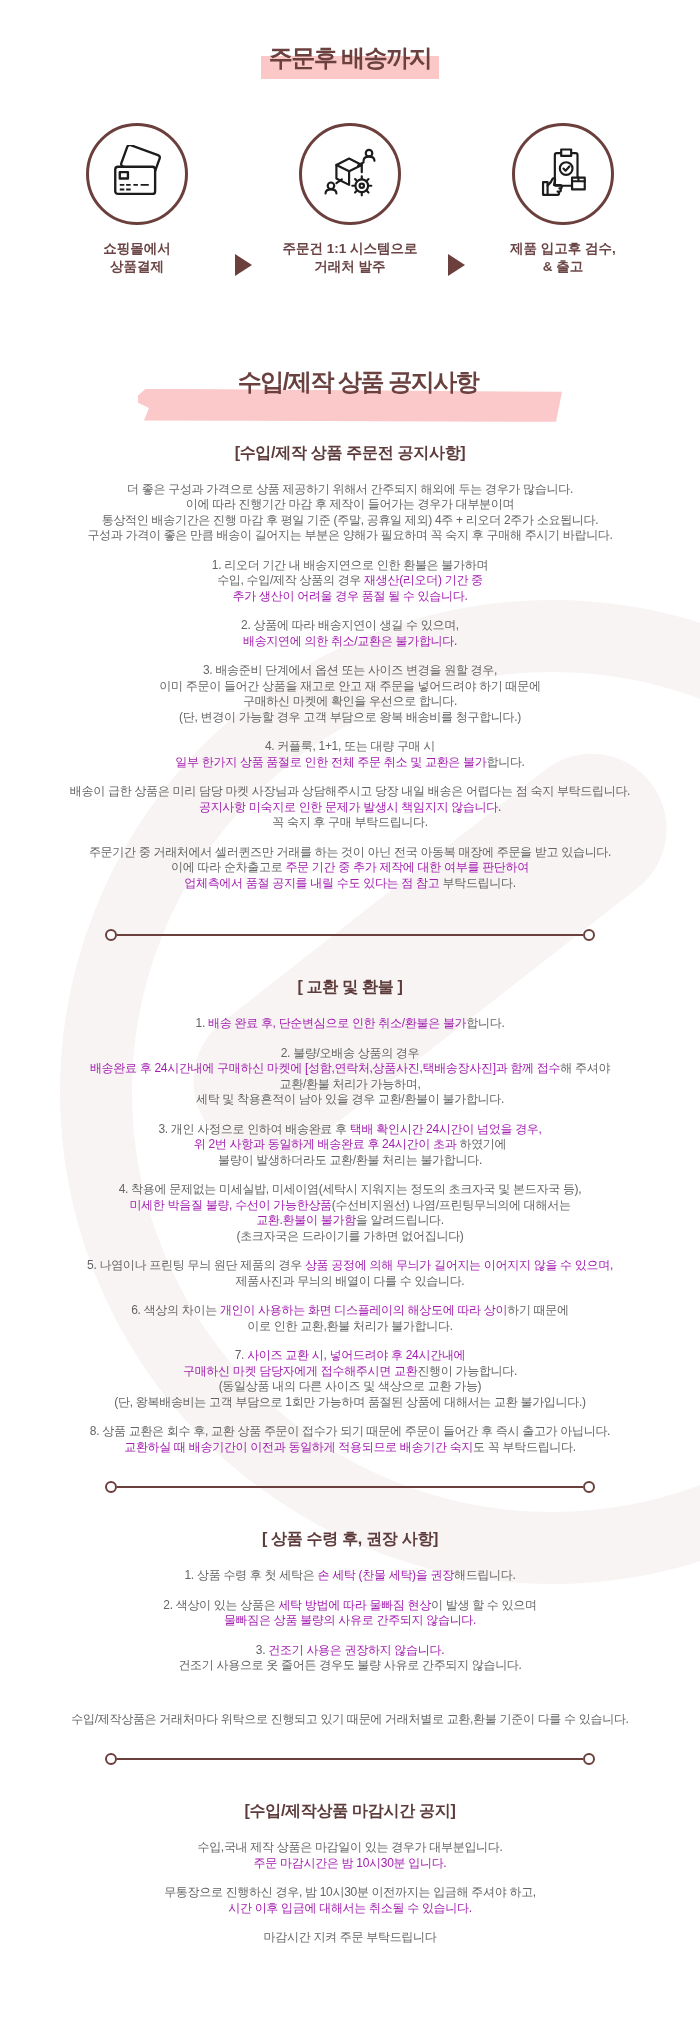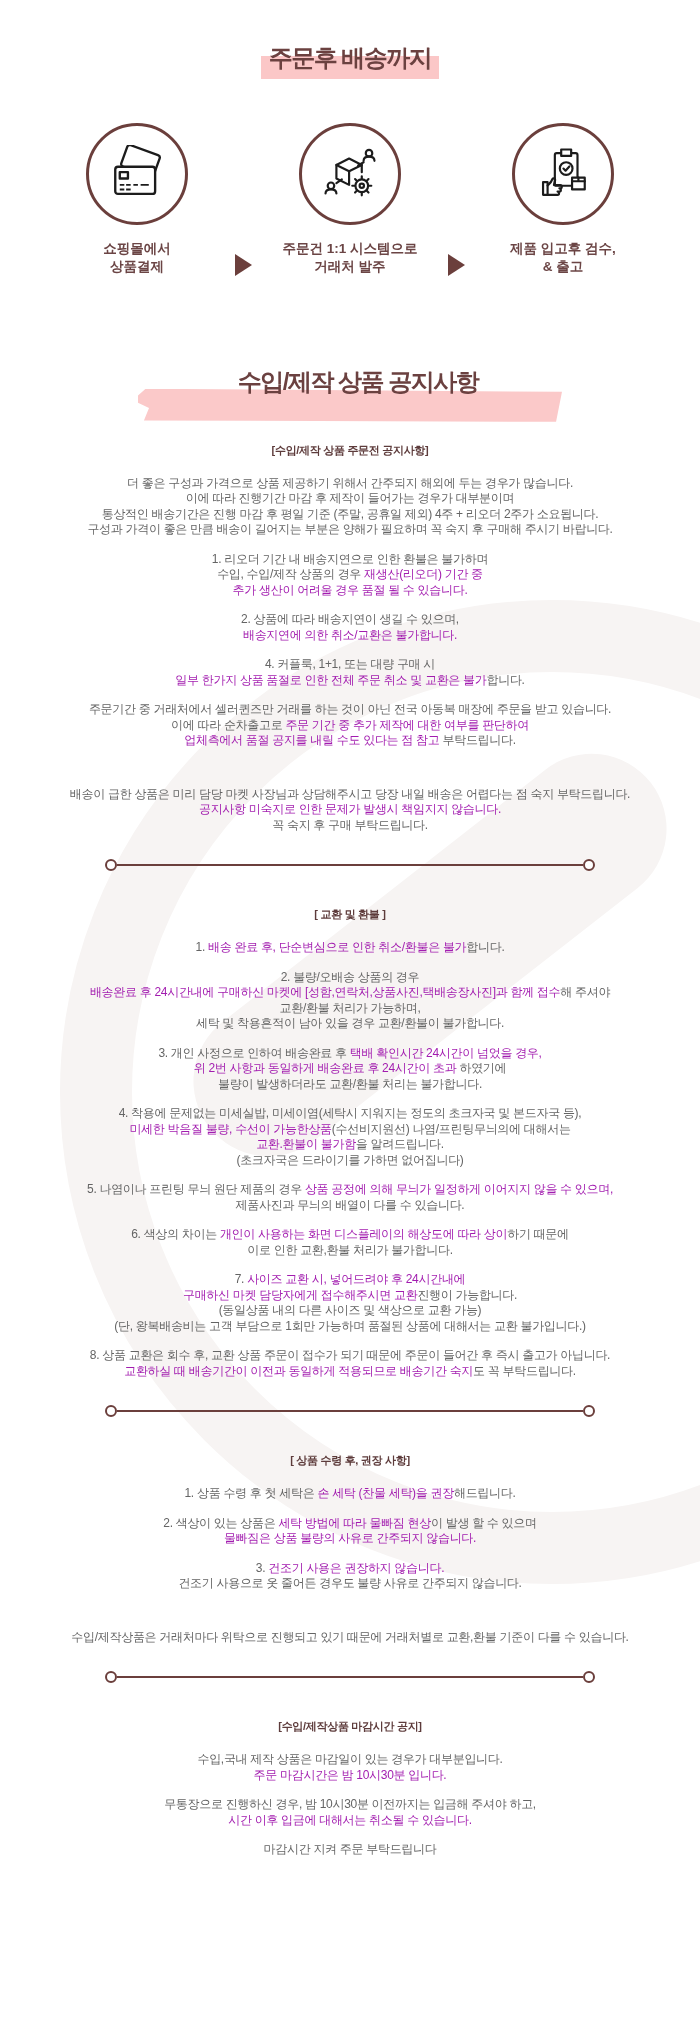--- a/index.html
+++ b/index.html
@@ -42,21 +42,21 @@
   }
   .step-label{margin-top:15px;font-size:13.5px;font-weight:700;color:#6b4545;line-height:18px;}
   .proc-arrow{
     width:0;height:0;margin:38px 2px 0;
     border-left:17px solid #6b3f3c;border-top:11px solid transparent;border-bottom:11px solid transparent;
   }
 
   
   .notice-body{margin-top:46px;text-align:center;}
   .sec-header{
-    font-size:11px;font-weight:700;color:#5d3b3b;letter-spacing:-0.3px;
+    font-size:16px;font-weight:700;color:#5d3b3b;letter-spacing:-0.3px;
     margin:0 0 18px;
   }
   .tblock{
     margin:0 0 14px;font-size:12px;line-height:15.5px;letter-spacing:-0.3px;color:#646464;
   }
   .tblock .g{color:#646464;}
   .tblock .r{color:#a21caf;font-weight:400;}
   .gap-lg{margin-bottom:38px;}
   .divider{
     width:490px;margin:26px auto 36px;display:flex;align-items:center;
@@ -154,34 +154,35 @@
     <span class="big-title" style="z-index:2;">
       <span class="txt">수입/제작 상품 공지사항</span>
     </span>
   </div>
 
   <main class="notice-body">
       <div class="sec-header">[수입/제작 상품 주문전 공지사항]</div>
       <p class="tblock"><span class="g">더 좋은 구성과 가격으로 상품 제공하기 위해서 간주되지 해외에 두는 경우가 많습니다.</span><br><span class="g">이에 따라 진행기간 마감 후 제작이 들어가는 경우가 대부분이며</span><br><span class="g">통상적인 배송기간은 진행 마감 후 평일 기준 (주말, 공휴일 제외) 4주 + 리오더 2주가 소요됩니다.</span><br><span class="g">구성과 가격이 좋은 만큼 배송이 길어지는 부분은 양해가 필요하며 꼭 숙지 후 구매해 주시기 바랍니다.</span></p>
       <p class="tblock"><span class="g">1. 리오더 기간 내 배송지연으로 인한 환불은 불가하며</span><br><span class="g">수입, 수입/제작 상품의 경우 </span><span class="r">재생산(리오더) 기간 중</span><br><span class="r">추가 생산이 어려울 경우 품절 될 수 있습니다.</span></p>
       <p class="tblock"><span class="g">2. 상품에 따라 배송지연이 생길 수 있으며,</span><br><span class="r">배송지연에 의한 취소/교환은 불가합니다.</span></p>
+      <p class="tblock"><span class="g">3. 배송준비 단계에서 옵션 또는 사이즈 변경을 원할 경우,</span><br><span class="g">이미 주문이 들어간 상품을 재고로 안고 재 주문을 넣어드려야 하기 때문에</span><br><span class="g">구매하신 마켓에 확인을 우선으로 합니다.</span><br><span class="g">(단, 변경이 가능할 경우 고객 부담으로 왕복 배송비를 청구합니다.)</span></p>
       <p class="tblock"><span class="g">4. 커플룩, 1+1, 또는 대량 구매 시</span><br><span class="r">일부 한가지 상품 품절로 인한 전체 주문 취소 및 교환은 불가</span><span class="g">합니다.</span></p>
+      <p class="tblock"><span class="g">배송이 급한 상품은 미리 담당 마켓 사장님과 상담해주시고 당장 내일 배송은 어렵다는 점 숙지 부탁드립니다.</span><br><span class="r">공지사항 미숙지로 인한 문제가 발생시 책임지지 않습니다.</span><br><span class="g">꼭 숙지 후 구매 부탁드립니다.</span></p>
       <p class="tblock gap-lg"><span class="g">주문기간 중 거래처에서 셀러퀸즈만 거래를 하는 것이 아닌 전국 아동복 매장에 주문을 받고 있습니다.</span><br><span class="g">이에 따라 순차출고로 </span><span class="r">주문 기간 중 추가 제작에 대한 여부를 판단하여</span><br><span class="r">업체측에서 품절 공지를 내릴 수도 있다는 점 참고 </span><span class="g">부탁드립니다.</span></p>
-      <p class="tblock"><span class="g">배송이 급한 상품은 미리 담당 마켓 사장님과 상담해주시고 당장 내일 배송은 어렵다는 점 숙지 부탁드립니다.</span><br><span class="r">공지사항 미숙지로 인한 문제가 발생시 책임지지 않습니다.</span><br><span class="g">꼭 숙지 후 구매 부탁드립니다.</span></p>
       <div class="divider">
         <span class="ring"></span>
         <span class="dline"></span>
         <span class="ring"></span>
       </div>
       <div class="sec-header">[ 교환 및 환불 ]</div>
       <p class="tblock"><span class="g">1. </span><span class="r">배송 완료 후, 단순변심으로 인한 취소/환불은 불가</span><span class="g">합니다.</span></p>
       <p class="tblock"><span class="g">2. 불량/오배송 상품의 경우</span><br><span class="r">배송완료 후 24시간내에 구매하신 마켓에 [성함,연락처,상품사진,택배송장사진]과 함께 접수</span><span class="g">해 주셔야</span><br><span class="g">교환/환불 처리가 가능하며,</span><br><span class="g">세탁 및 착용흔적이 남아 있을 경우 교환/환불이 불가합니다.</span></p>
       <p class="tblock"><span class="g">3. 개인 사정으로 인하여 배송완료 후 </span><span class="r">택배 확인시간 24시간이 넘었을 경우,</span><br><span class="r">위 2번 사항과 동일하게 배송완료 후 24시간이 초과</span><span class="g"> 하였기에</span><br><span class="g">불량이 발생하더라도 교환/환불 처리는 불가합니다.</span></p>
       <p class="tblock"><span class="g">4. 착용에 문제없는 미세실밥, 미세이염(세탁시 지워지는 정도의 초크자국 및 본드자국 등),</span><br><span class="r">미세한 박음질 불량, 수선이 가능한상품</span><span class="g">(수선비지원선) 나염/프린팅무늬의에 대해서는</span><br><span class="r">교환.환불이 불가함</span><span class="g">을 알려드립니다.</span><br><span class="g">(초크자국은 드라이기를 가하면 없어집니다)</span></p>
-      <p class="tblock"><span class="g">5. 나염이나 프린팅 무늬 원단 제품의 경우 </span><span class="r">상품 공정에 의해 무늬가 일정하게 이어지지 않을 수 있으며,</span><br><span class="g">제품사진과 무늬의 배열이 다를 수 있습니다.</span></p>
+      <p class="tblock"><span class="g">5. 나염이나 프린팅 무늬 원단 제품의 경우 </span><span class="r">상품 공정에 의해 무늬가 길어지는 이어지지 않을 수 있으며,</span><br><span class="g">제품사진과 무늬의 배열이 다를 수 있습니다.</span></p>
       <p class="tblock"><span class="g">6. 색상의 차이는 </span><span class="r">개인이 사용하는 화면 디스플레이의 해상도에 따라 상이</span><span class="g">하기 때문에</span><br><span class="g">이로 인한 교환,환불 처리가 불가합니다.</span></p>
       <p class="tblock"><span class="g">7. </span><span class="r">사이즈 교환 시, 넣어드려야 후 24시간내에</span><br><span class="r">구매하신 마켓 담당자에게 접수해주시면 교환</span><span class="g">진행이 가능합니다.</span><br><span class="g">(동일상품 내의 다른 사이즈 및 색상으로 교환 가능)</span><br><span class="g">(단, 왕복배송비는 고객 부담으로 1회만 가능하며 품절된 상품에 대해서는 교환 불가입니다.)</span></p>
       <p class="tblock"><span class="g">8. 상품 교환은 회수 후, 교환 상품 주문이 접수가 되기 때문에 주문이 들어간 후 즉시 출고가 아닙니다.</span><br><span class="r">교환하실 때 배송기간이 이전과 동일하게 적용되므로 배송기간 숙지</span><span class="g">도 꼭 부탁드립니다.</span></p>
       <div class="divider">
         <span class="ring"></span>
         <span class="dline"></span>
         <span class="ring"></span>
       </div>
       <div class="sec-header">[ 상품 수령 후, 권장 사항]</div>
       <p class="tblock"><span class="g">1. 상품 수령 후 첫 세탁은 </span><span class="r">손 세탁 (찬물 세탁)을 권장</span><span class="g">해드립니다.</span></p>

